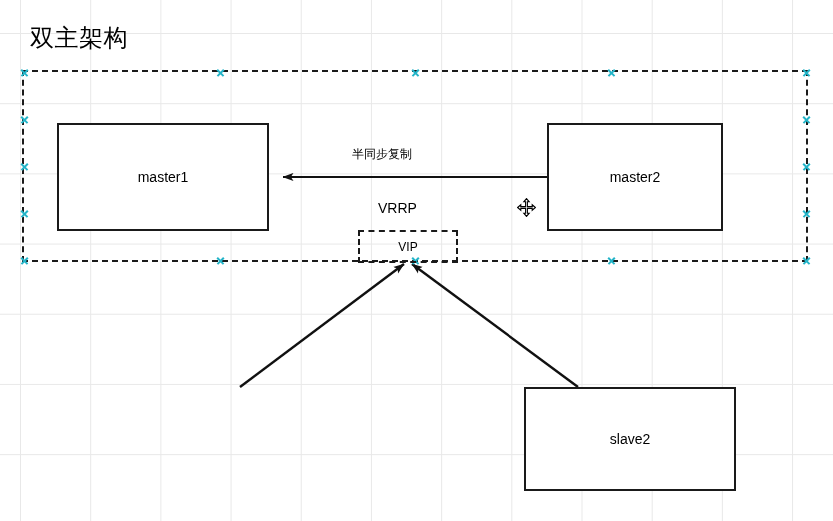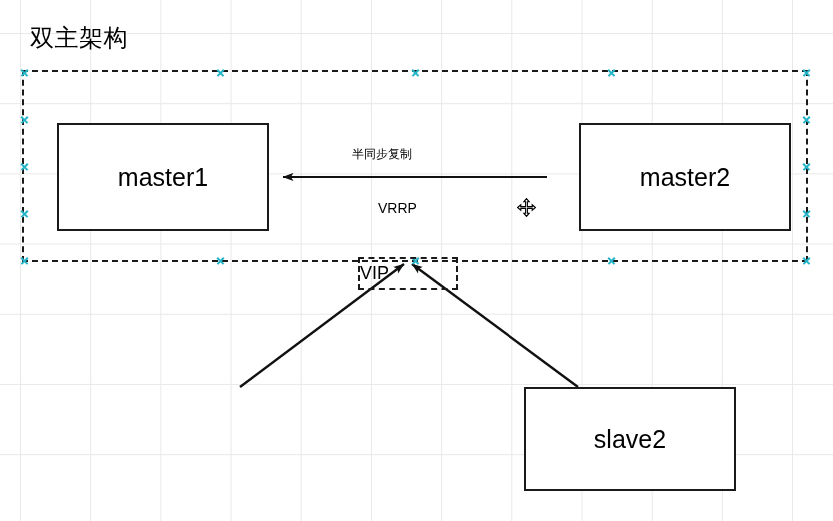--- a/index.html
+++ b/index.html
@@ -38,43 +38,42 @@
     letter-spacing: 0.5px;
   }
   .node-box {
     position: absolute;
     box-sizing: border-box;
     border: 2px solid #1a1a1a;
     background: #ffffff;
     display: flex;
     align-items: center;
     justify-content: center;
-    font-size: 25px;
+    font-size: 14px;
     color: #000000;
   }
   #node-master1 { left: 57px;  top: 123px; width: 212px; height: 108px; }
-  #node-master2 { left: 547px; top: 123px; width: 212px; height: 108px; margin-left: 32px; }
+  #node-master2 { left: 547px; top: 123px; width: 176px; height: 108px; }
   #node-slave1  { left: 57px;  top: 387px; width: 212px; height: 104px; }
   #node-slave2  { left: 524px; top: 387px; width: 212px; height: 104px; }
 
   .vip-box {
     position: absolute;
     left: 358px;
     top: 230px;
     width: 100px;
     height: 33px;
     box-sizing: border-box;
     border: 2px dashed #1a1a1a;
     background: transparent;
     display: flex;
     align-items: center;
-    justify-content: flex-start;
-    font-size: 18px;
+    justify-content: center;
+    font-size: 12px;
     color: #000000;
-    margin-top: 27px;
   }
   .edge-label {
     position: absolute;
     font-size: 12px;
     color: #000000;
     white-space: nowrap;
     background: transparent;
   }
   #label-semisync { left: 352px; top: 146px; }
   #label-vrrp     { left: 378px; top: 200px; font-size: 14px; }

